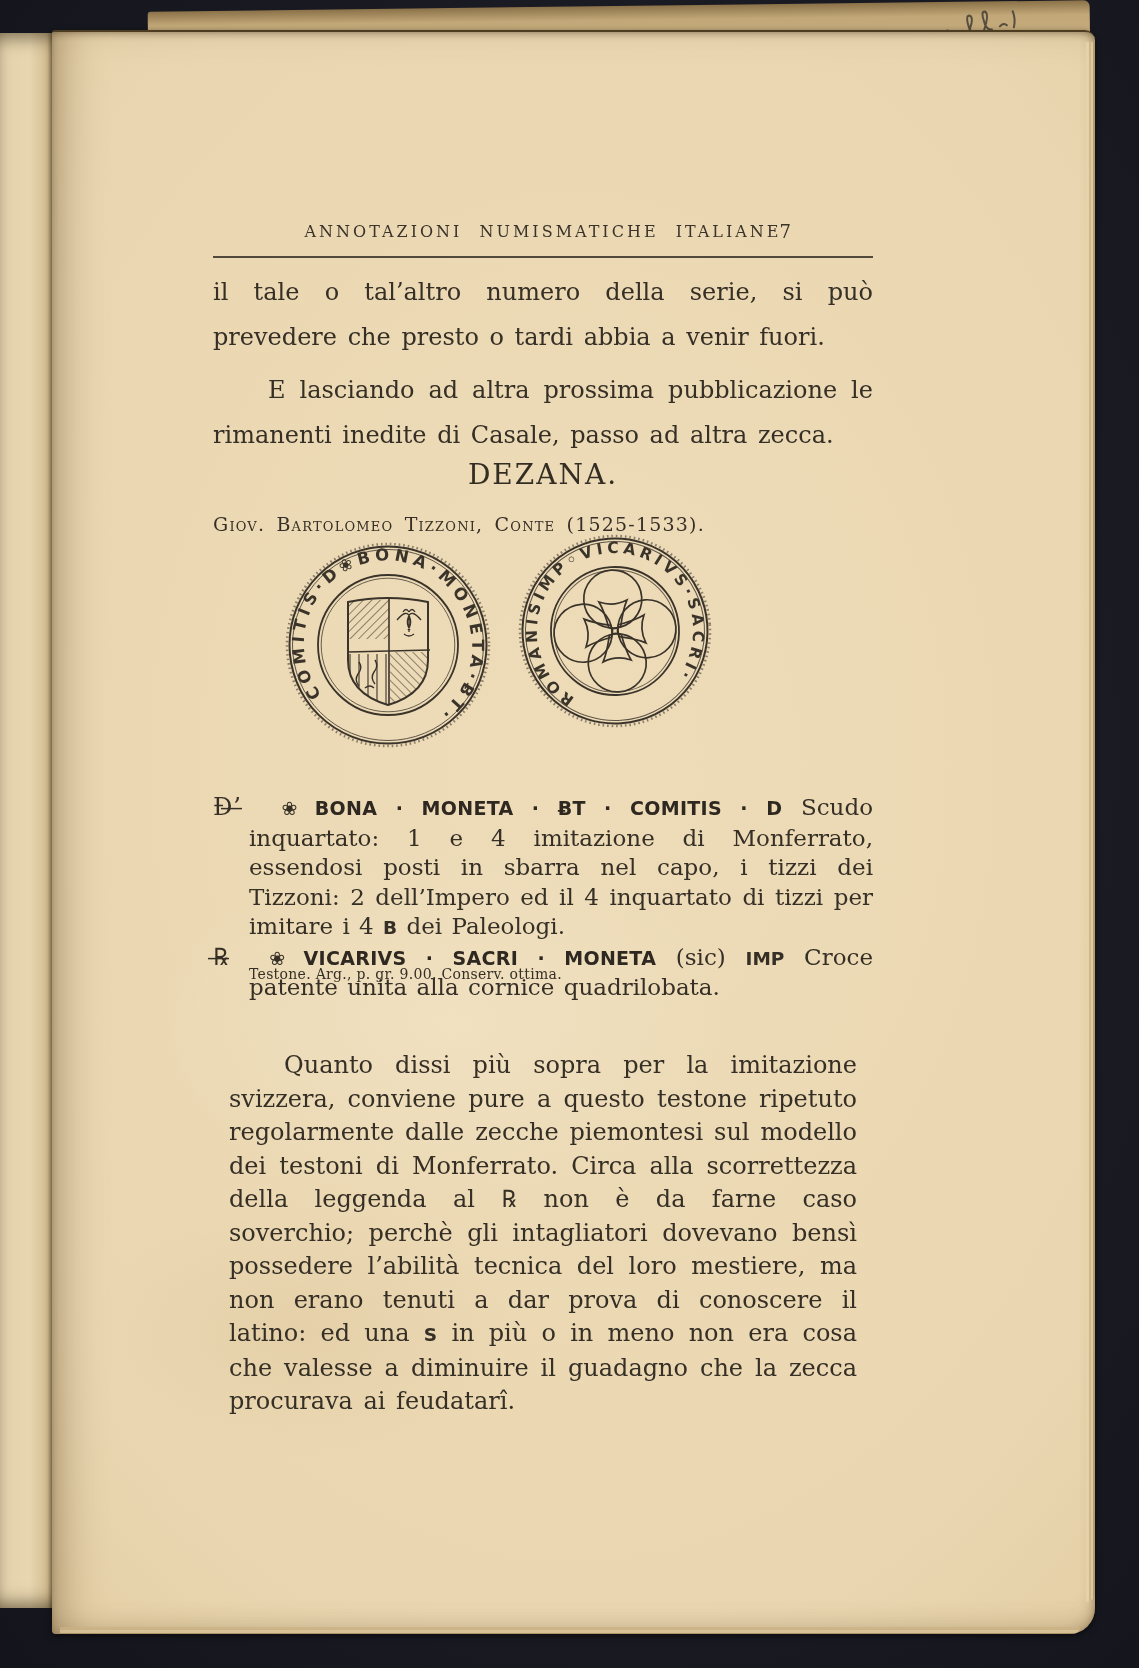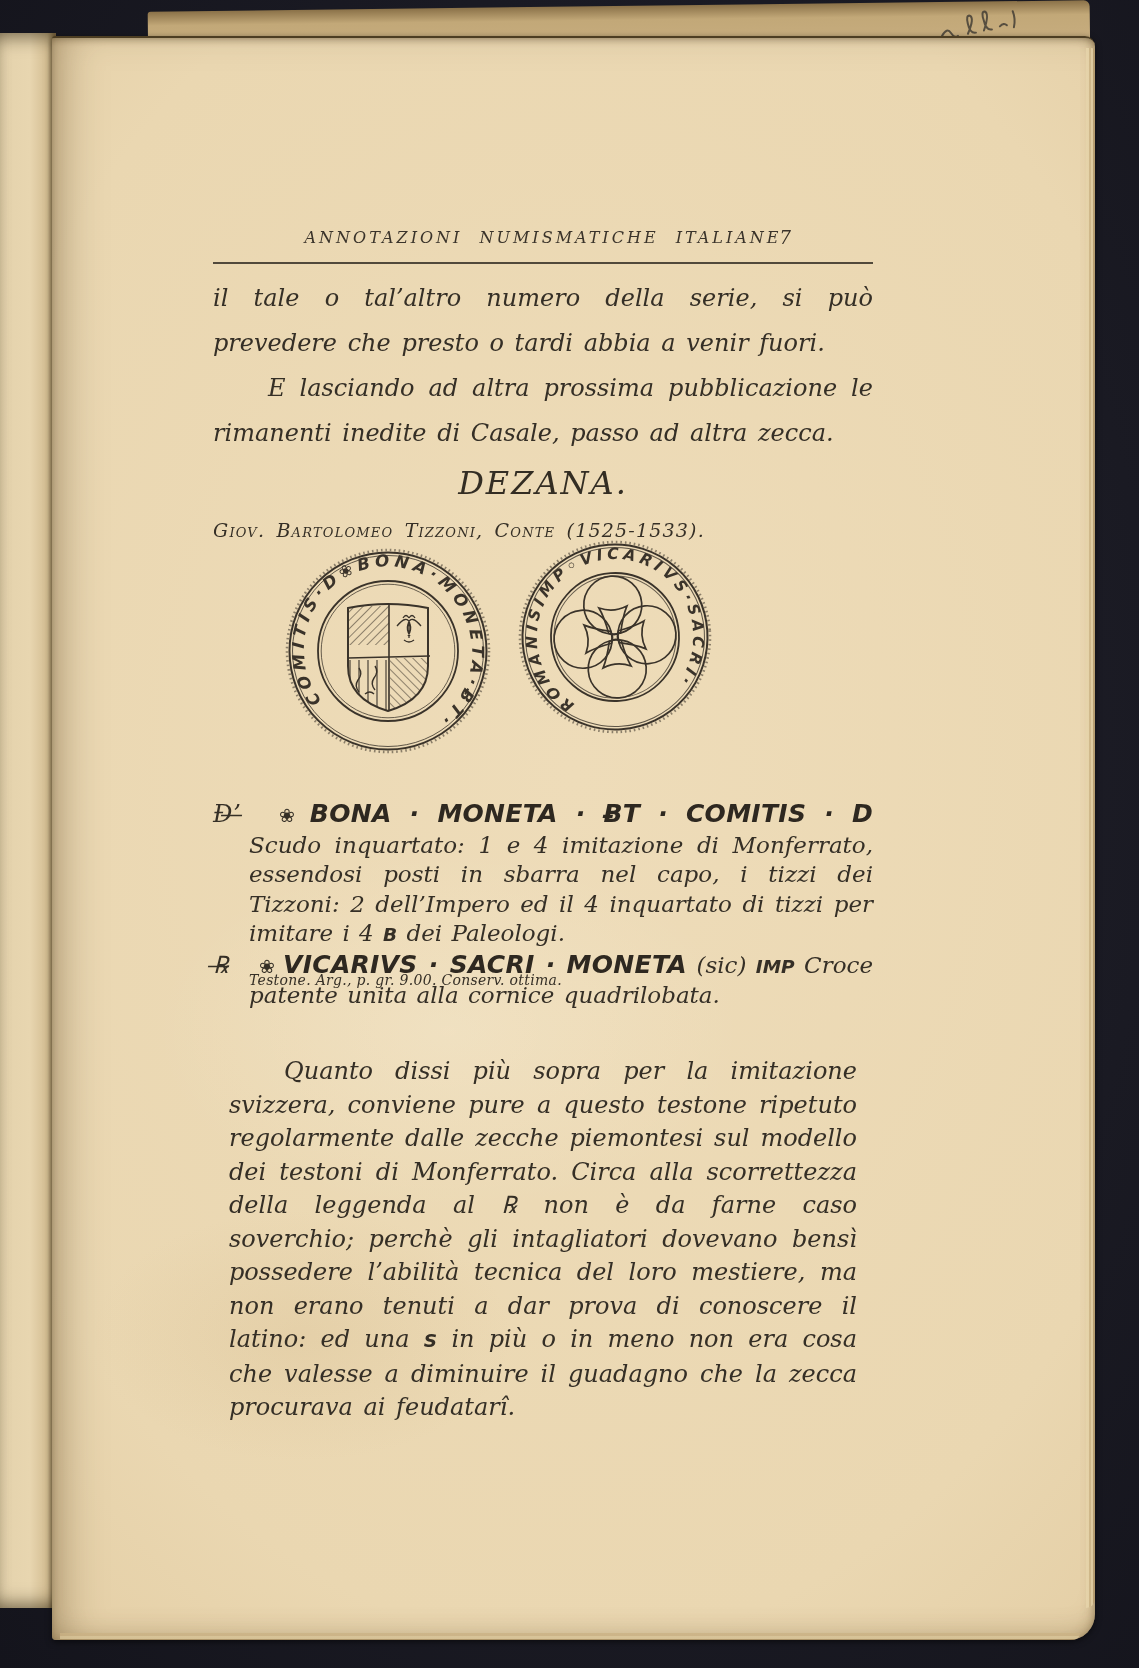--- a/index.html
+++ b/index.html
@@ -17,34 +17,33 @@
     box-shadow:inset 0 14px 18px -10px rgba(40,30,10,.6), inset 0 -14px 18px -10px rgba(40,30,10,.6);
   }
   .back-page{
     position:absolute;left:148px;top:6px;width:942px;height:64px;
     background:linear-gradient(to bottom,#8a7148 0%,#c2a878 22%,#cbb185 100%);
     transform:rotate(-.7deg);
     border-radius:3px 6px 0 0;
     box-shadow:0 1px 0 rgba(0,0,0,.6);
   }
   .page{
-    position:absolute;left:52px;top:36px;width:1043px;height:1602px;
+    position:absolute;left:52px;top:30px;width:1043px;height:1602px;
     background:
       radial-gradient(ellipse 420px 260px at 38% 62%, rgba(255,250,235,.20), rgba(255,250,235,0) 70%),
       radial-gradient(ellipse 300px 180px at 24% 81%, rgba(200,170,120,.18), rgba(200,170,120,0) 70%),
       radial-gradient(ellipse 1100px 1500px at 50% 46%, #eedcb9 0%, #ead7b1 58%, #e0c99e 88%, #d6bd8e 100%);
     border-radius:3px 10px 26px 4px;
     border-top:2px solid #4c3d22;
     box-shadow:
       inset 26px 0 46px -22px rgba(90,65,30,.50),
       inset 0 3px 8px -3px rgba(60,45,20,.55),
       inset -8px 0 14px -8px rgba(120,95,55,.45),
       inset 0 -16px 30px -18px rgba(110,85,45,.40),
       0 2px 6px rgba(0,0,0,.55);
-    font-style: italic;
   }
   .page-edge-right{
     position:absolute;right:0;top:10px;width:9px;height:1560px;
     background:repeating-linear-gradient(to left,#b49a6c 0 1.5px,#e2cfa4 1.5px 4px,#cdb586 4px 6px,#e7d5ab 6px 9px);
     opacity:.8;border-radius:0 8px 18px 0;
   }
   .page-edge-bottom{
     position:absolute;left:8px;bottom:0;height:7px;width:1020px;
     background:repeating-linear-gradient(to top,#a78d5f 0 1.5px,#dcc89b 1.5px 4px,#cbb284 4px 7px);
     opacity:.75;border-radius:0 0 22px 3px;
@@ -55,43 +54,43 @@
   .running-header{
     top:190px;text-align:center;
     font-size:16px;letter-spacing:3px;word-spacing:9px;color:#3a332a;
   }
   .page-number{
     position:absolute;right:82px;top:-1px;font-size:18px;letter-spacing:0;
   }
   .rule{top:224px;height:2px;background:#3b342a;opacity:.88;}
   .intro{top:238px;font-size:24px;line-height:45px;text-align:justify;word-spacing:3px;}
   .intro p{margin:0;}
-  .intro p.indented{text-indent:55px;}
+  .intro p.indented{text-indent:55px;margin-top:8px;}
   .section-title{
-    top:426px;text-align:center;font-size:32px;letter-spacing:2px;color:#332d23;
+    top:426px;text-align:center;font-size:28px;letter-spacing:2px;color:#332d23;
   }
   .section-subtitle{
     top:481px;text-align:left;font-size:19px;font-variant:small-caps;
     letter-spacing:1.2px;word-spacing:4px;
   }
   
   .coins{top:500px;height:218px;}
   .coin{position:absolute;}
   .coin.obverse{left:72px;top:10px;width:206px;height:206px;}
   .coin.reverse{left:304px;top:1px;width:196px;height:196px;transform:rotate(-4deg);}
   .coin svg{display:block;width:100%;height:100%;}
   
   .catalog{top:761px;font-size:23px;line-height:29.5px;}
   .catalog p.entry{margin:0;padding-left:36px;text-indent:-36px;text-align:justify;word-spacing:2px;}
   .mark{font-size:24px;letter-spacing:1px;}
   .dash{display:inline-block;margin:0 16px 0 14px;}
   .rosette{font-family:"DejaVu Sans","Liberation Sans",sans-serif;font-size:19px;margin-right:8px;}
   .legend{
     font-family:"DejaVu Sans","Liberation Sans",sans-serif;
-    font-weight:bold;font-size:25px;letter-spacing:.3px;color:#2e2820;
+    font-weight:bold;font-size:19px;letter-spacing:.3px;color:#2e2820;
   }
   .bold-sans{
     font-family:"DejaVu Sans","Liberation Sans",sans-serif;
     font-weight:bold;font-size:18.5px;
   }
   .provenance{top:934px;padding-left:36px;font-size:14px;letter-spacing:.3px;}
   
   .commentary{top:1001px;font-size:24px;line-height:33.5px;text-align:justify;word-spacing:3px;}
   .commentary p{margin:16px;text-indent:55px;}
   

